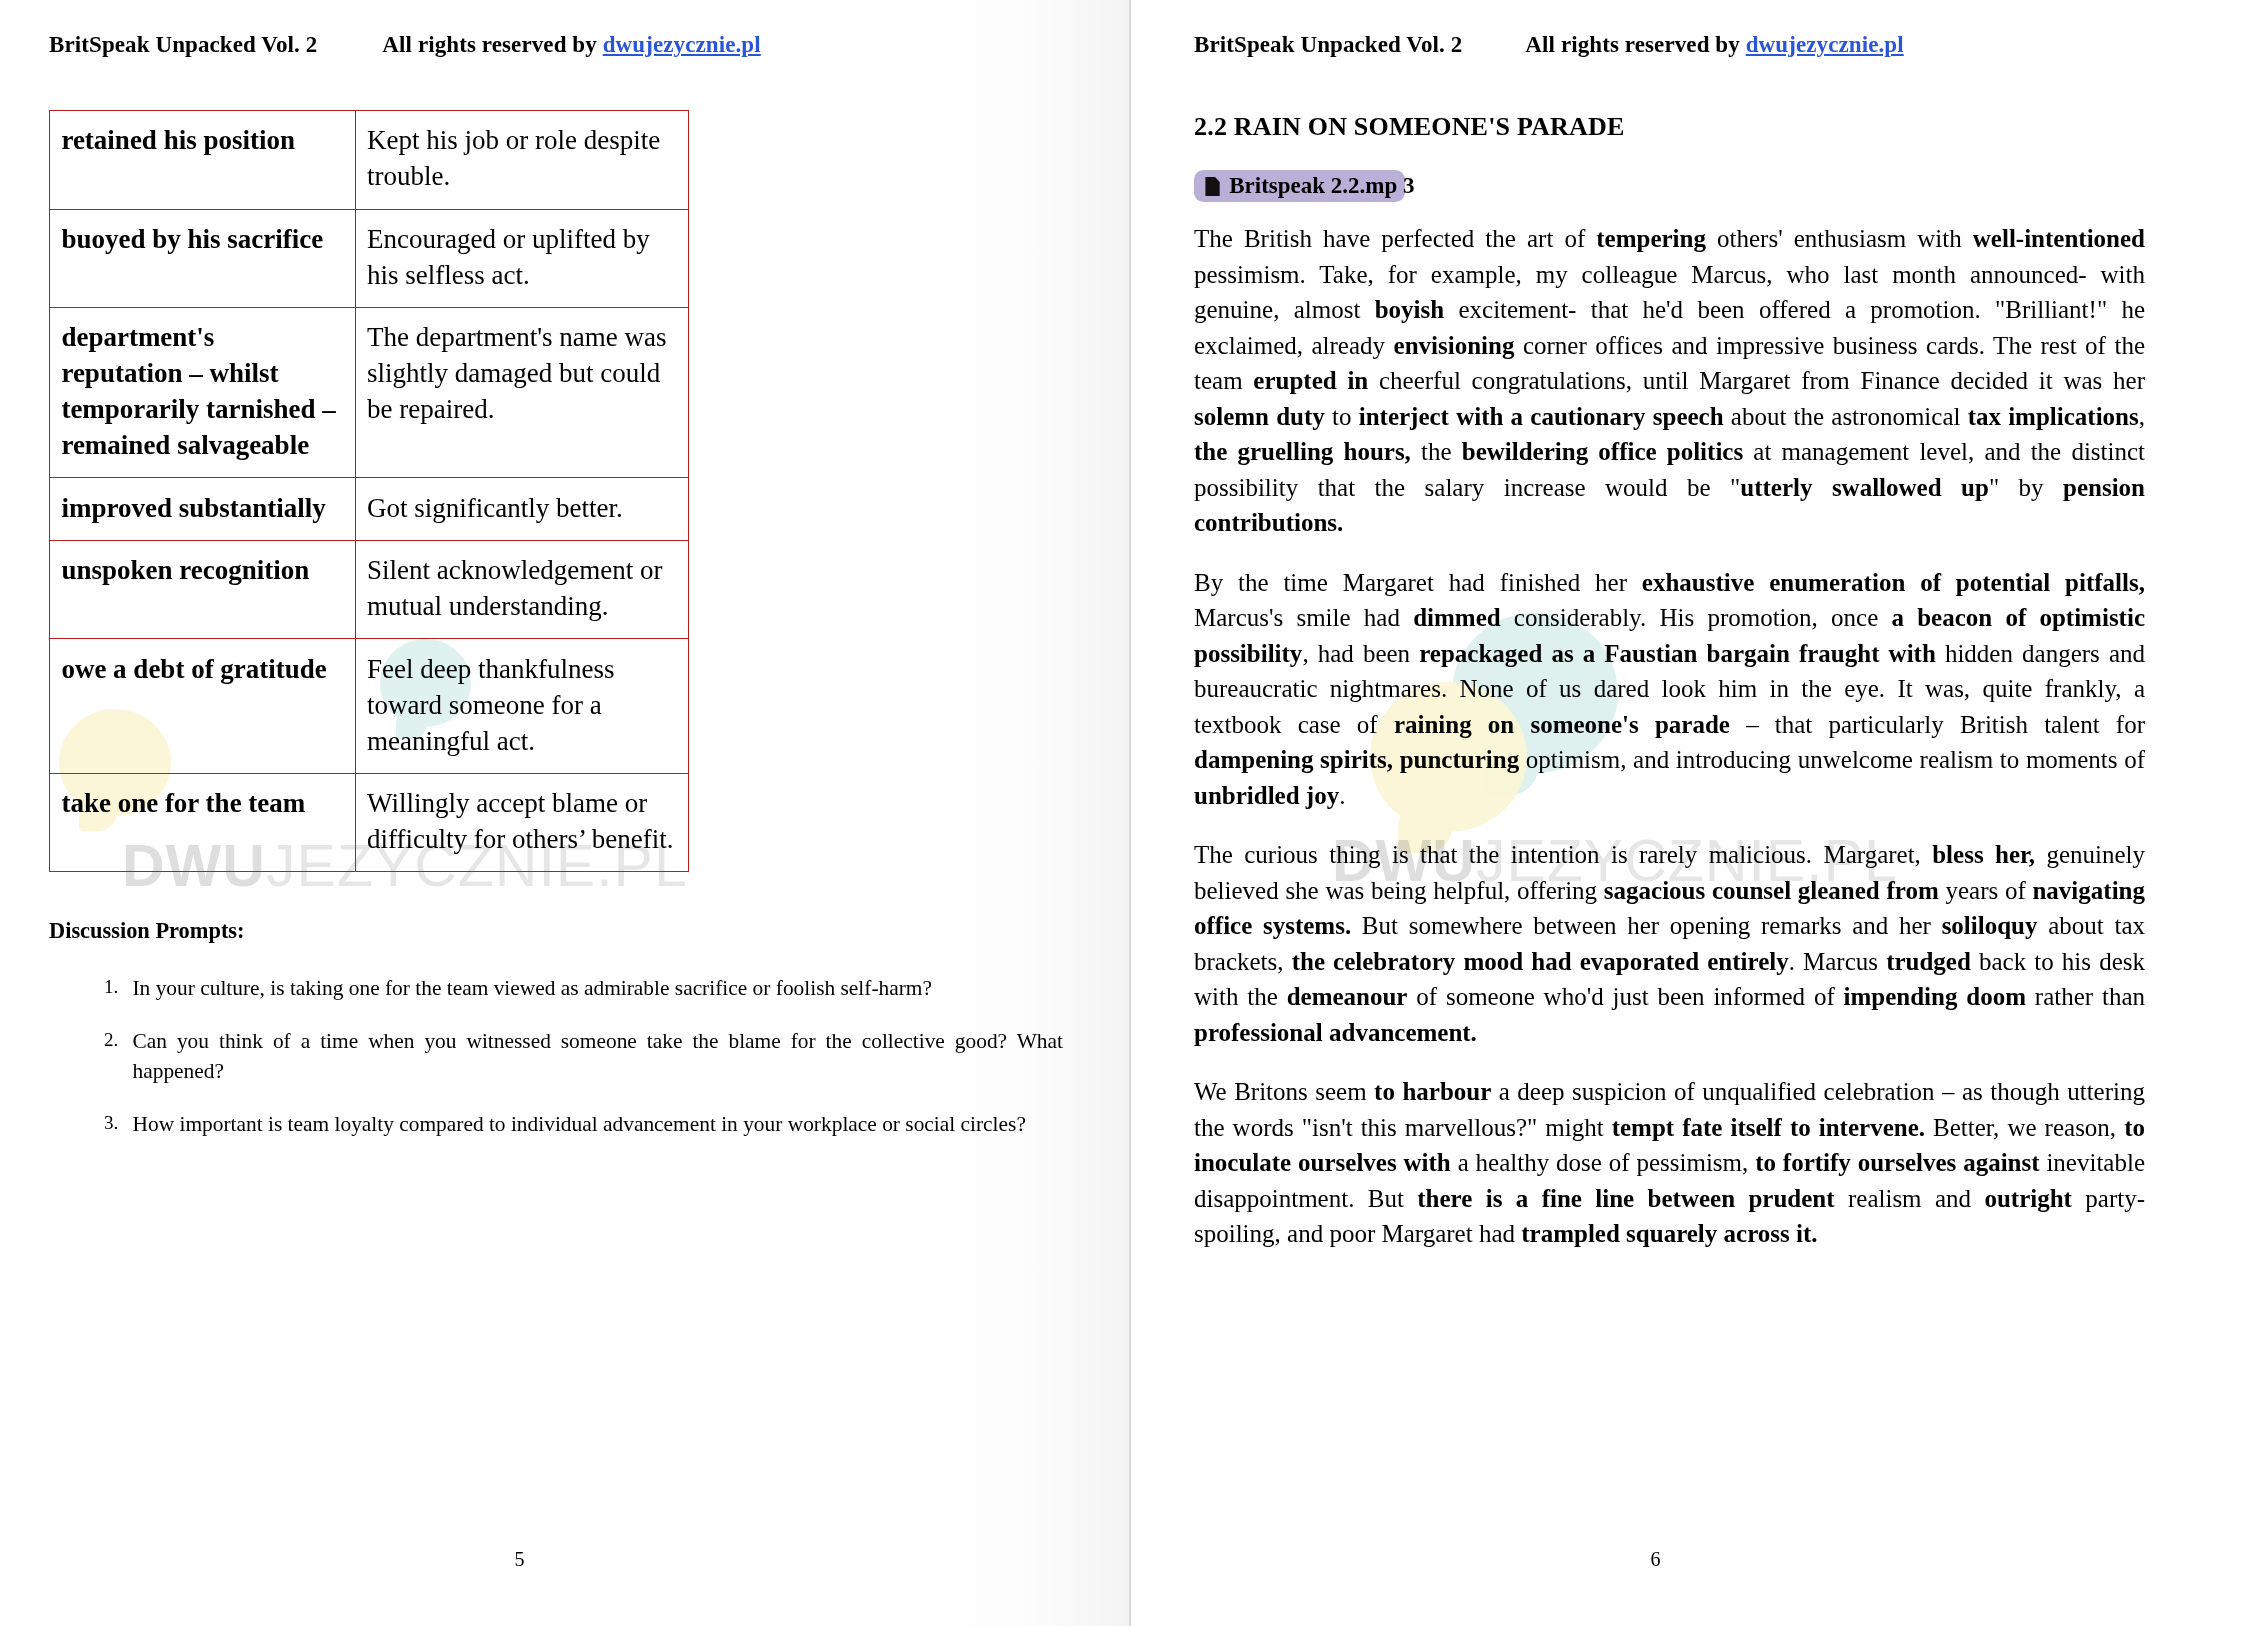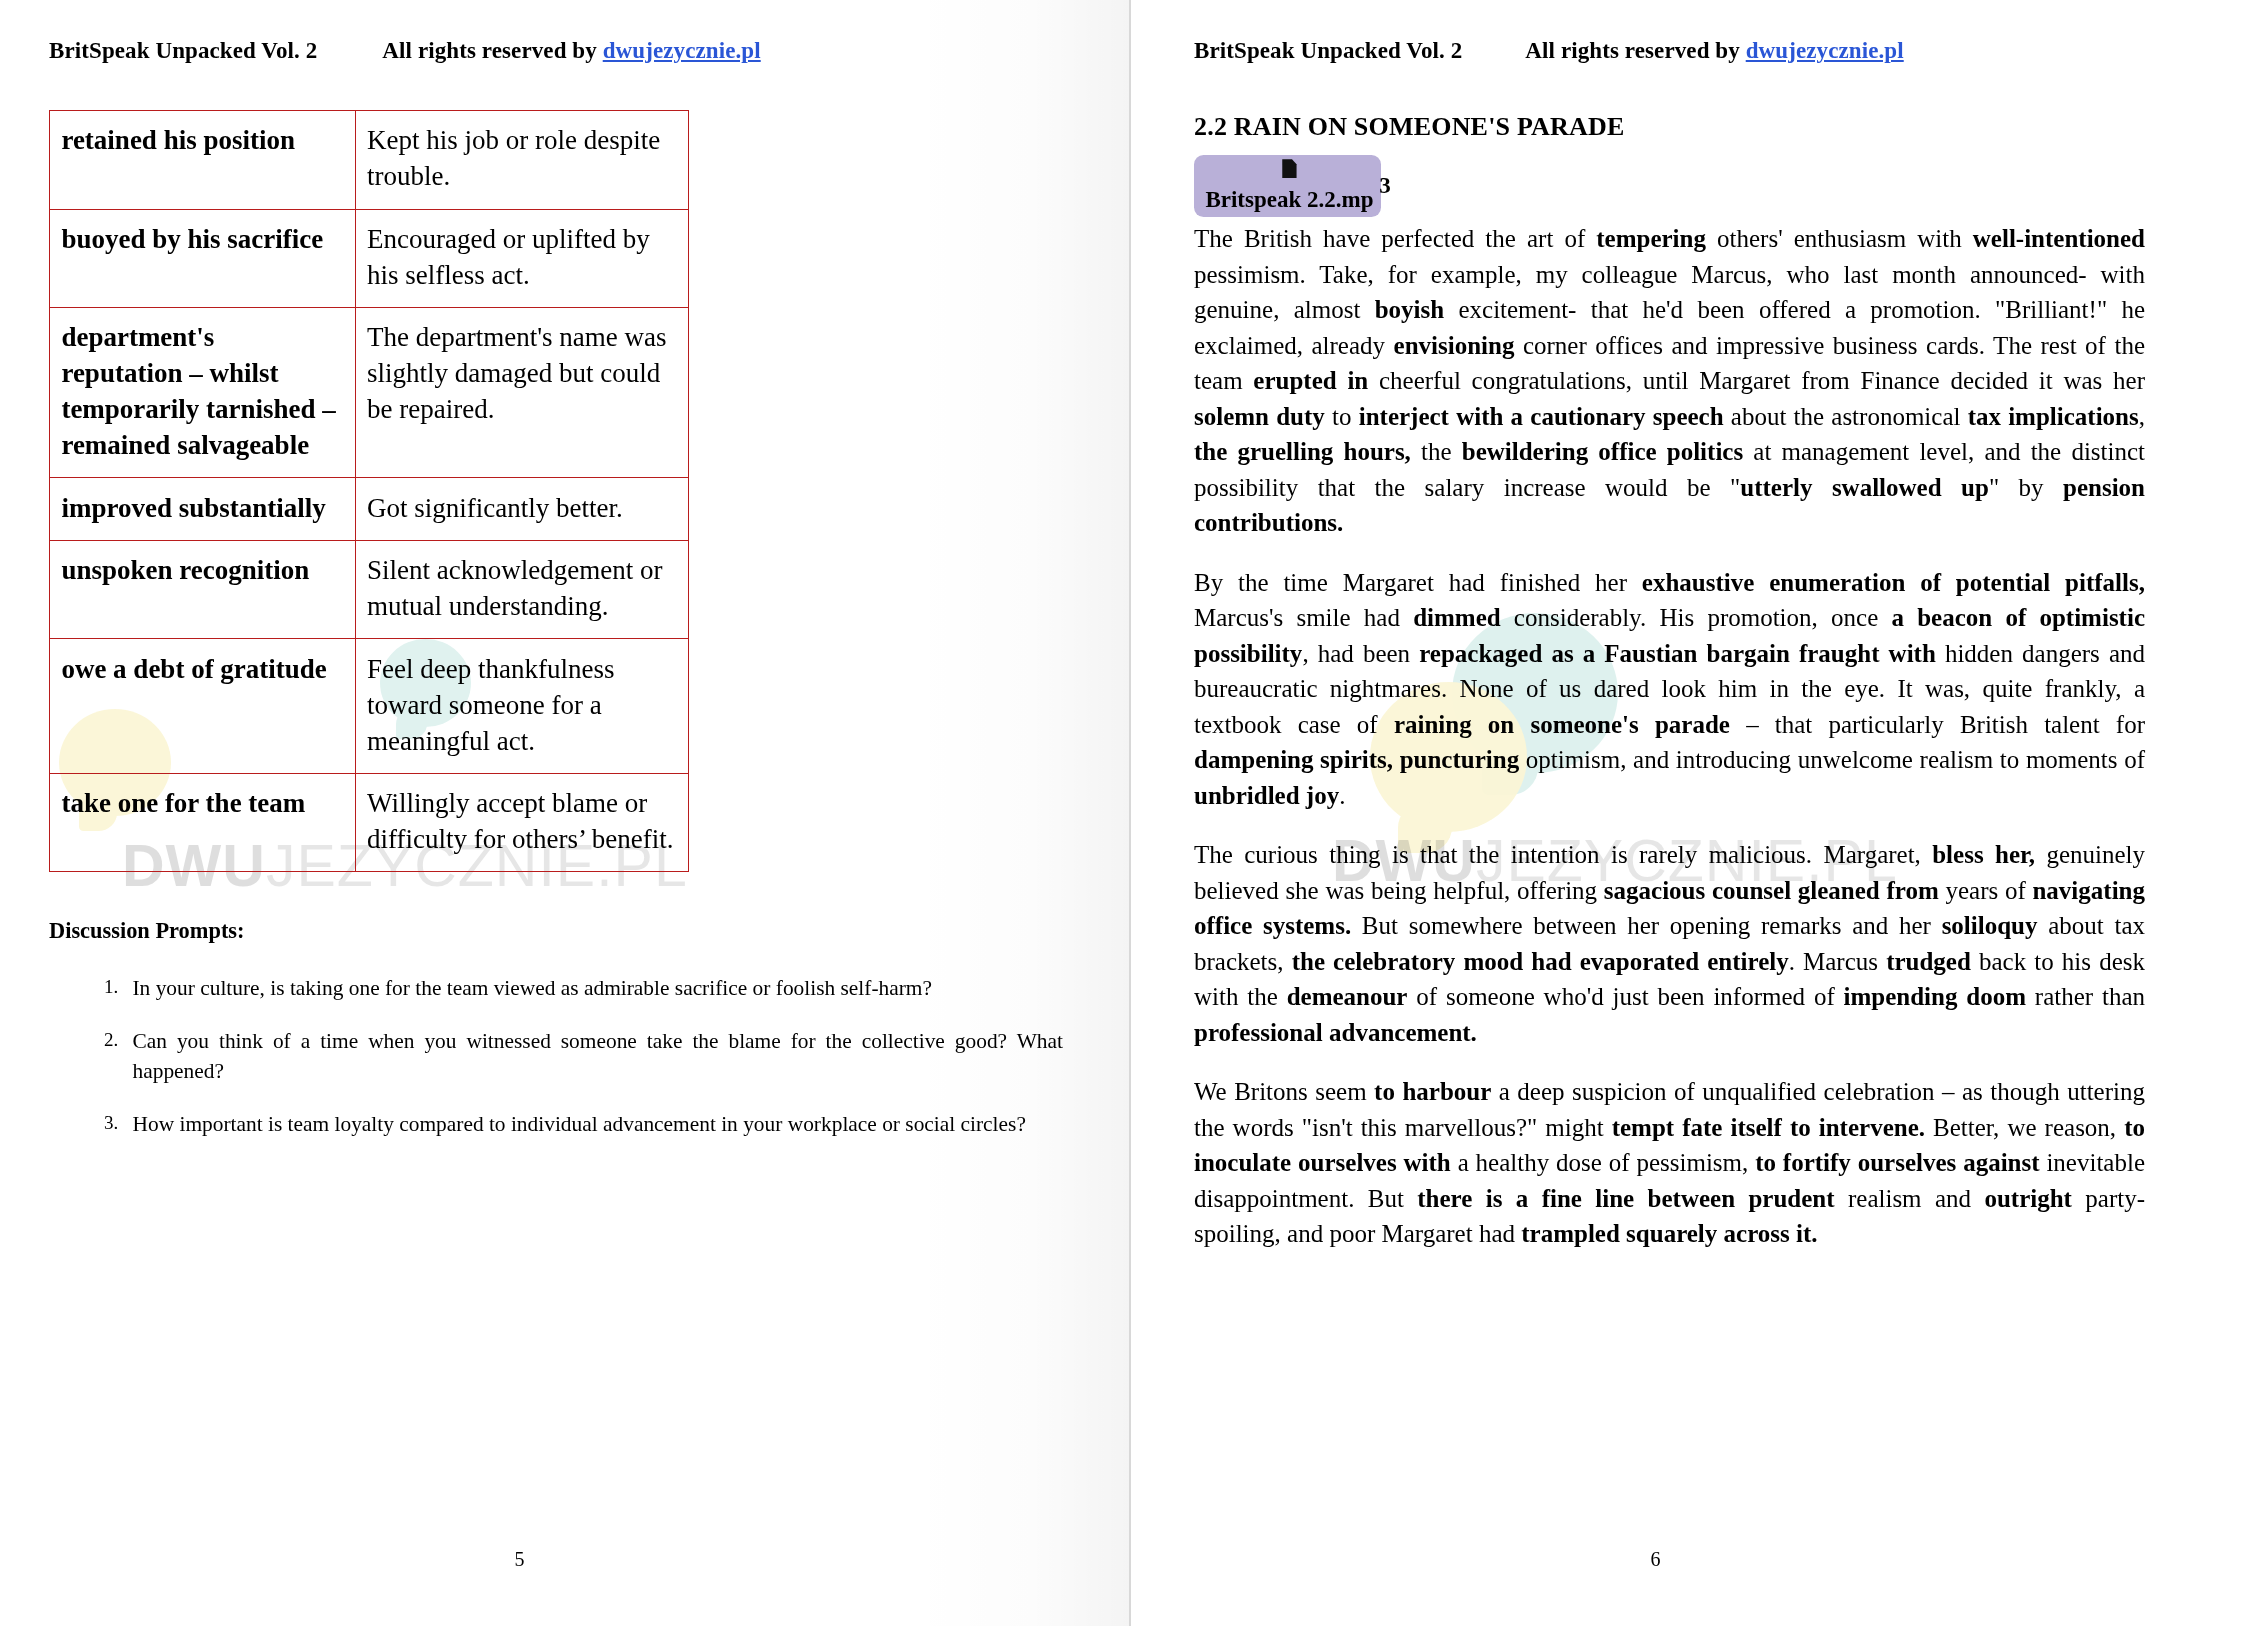--- a/index.html
+++ b/index.html
@@ -55,21 +55,21 @@
     top: 0; left: 1129px;
     width: 1.9px; height: 100%;
     background: #d8d8d8;
     z-index: 7;
     pointer-events: none;
   }
 
   
   .running-head {
     display: flex;
-    align-items: center;
+    align-items: flex-start;
     font-weight: bold;
     font-size: 23px;
     letter-spacing: 0.1px;
     height: 38px;
   }
   .rh-title { white-space: nowrap; }
   .rh-rights {
     white-space: nowrap;
   }
   .page-left .rh-rights  { margin-left: 65px; }
@@ -153,21 +153,20 @@
   .audio-badge {
     display: inline-flex;
     align-items: center;
     gap: 9.5px;
     background: #b9b0d8;
     border-radius: 9.5px;
     padding: 2.9px 7.6px 3.8px 11.4px;
     font-weight: bold;
     font-size: 23px;
     white-space: nowrap;
-    flex-direction: column;
   }
   .audio-badge .doc-icon {
     display: inline-block;
     width: 14.3px;
     height: 19px;
     background: #111111;
     clip-path: polygon(0 0, 68% 0, 100% 26%, 100% 100%, 0 100%);
     flex: 0 0 auto;
     position: relative;
     top: 1px;

